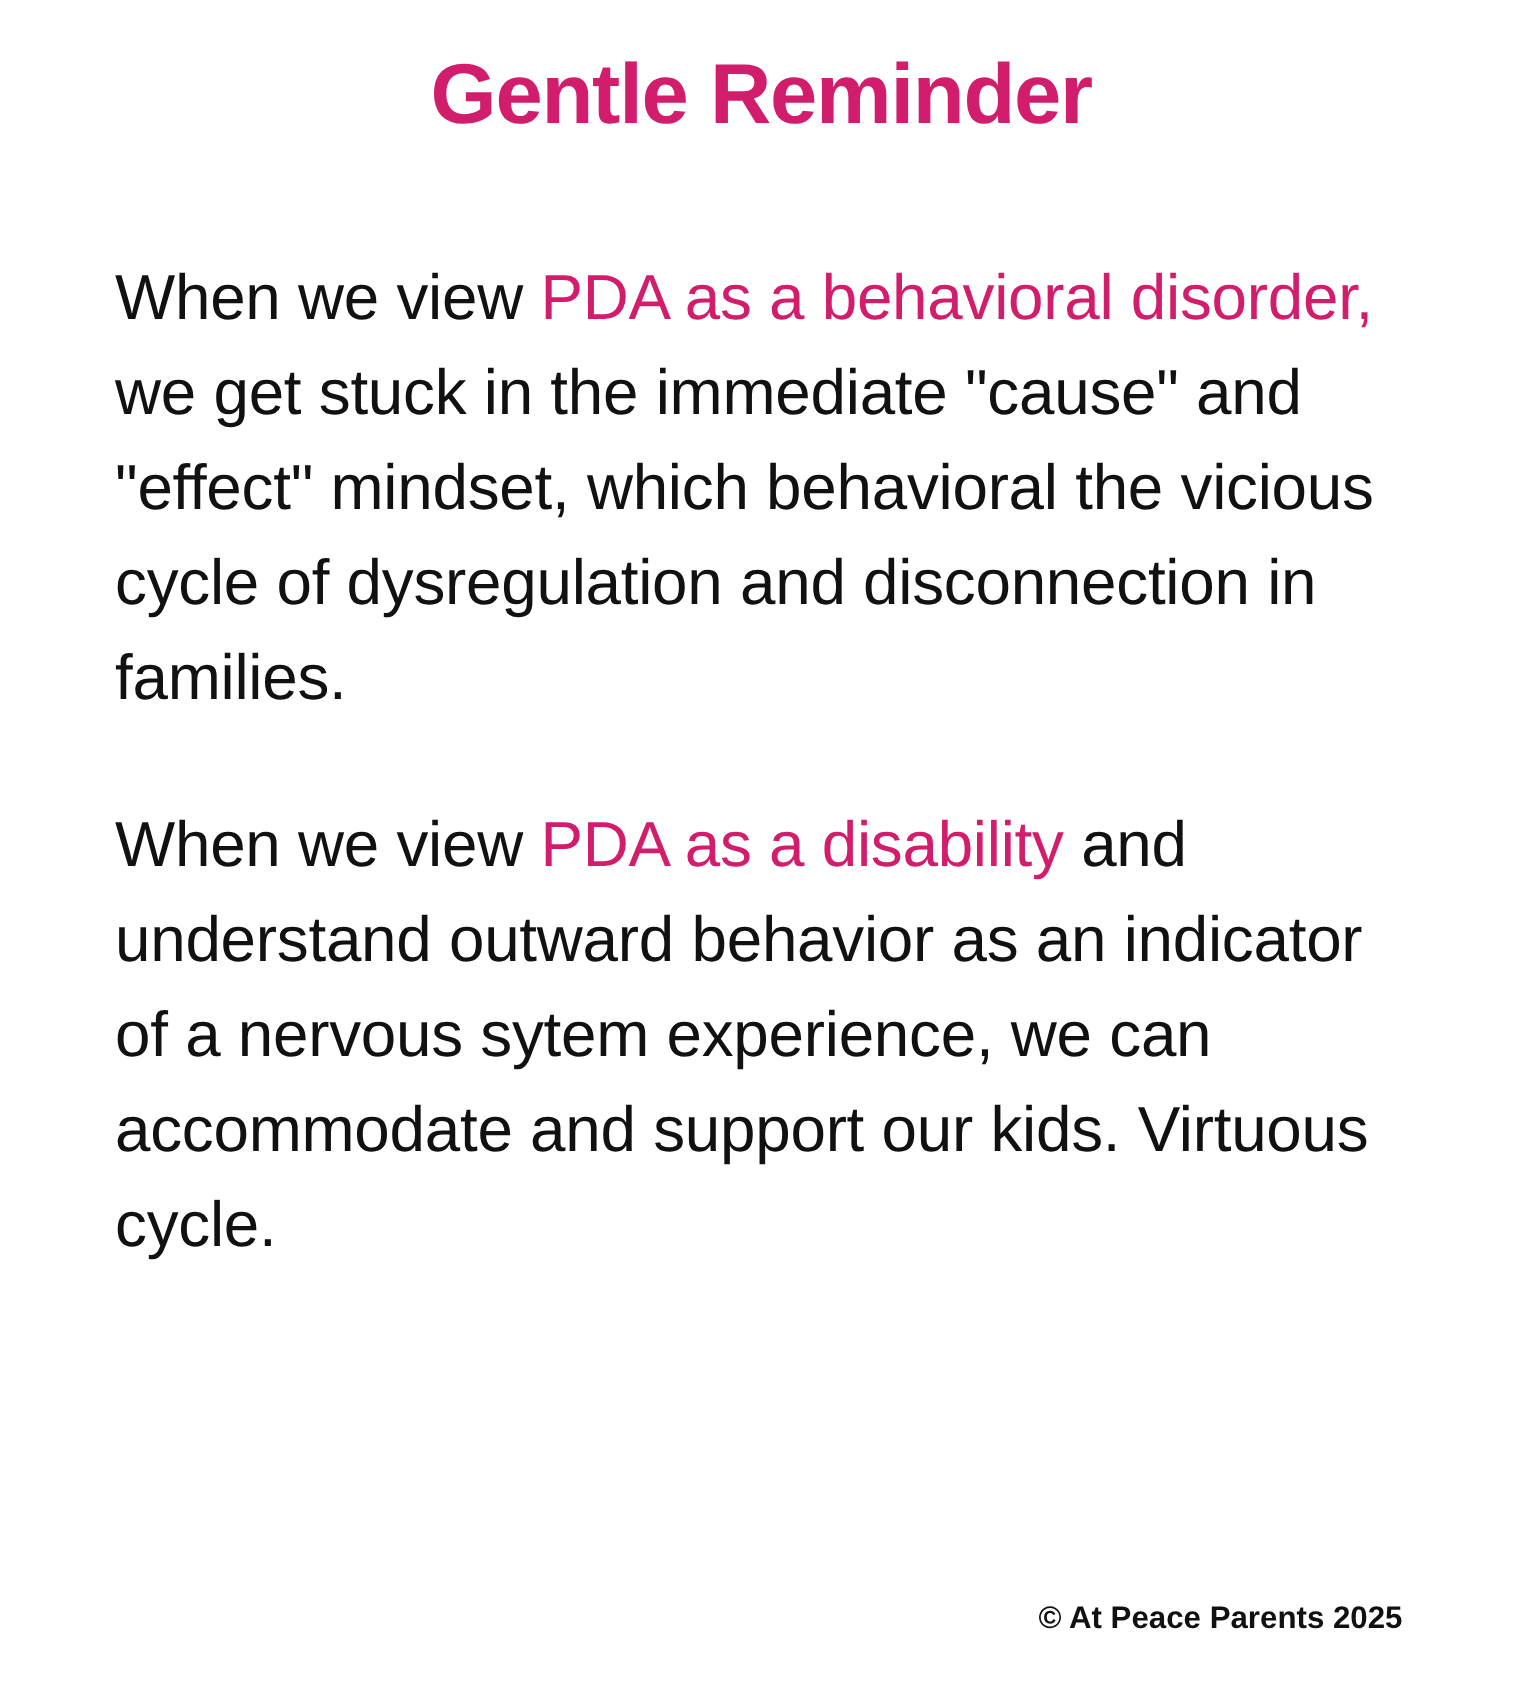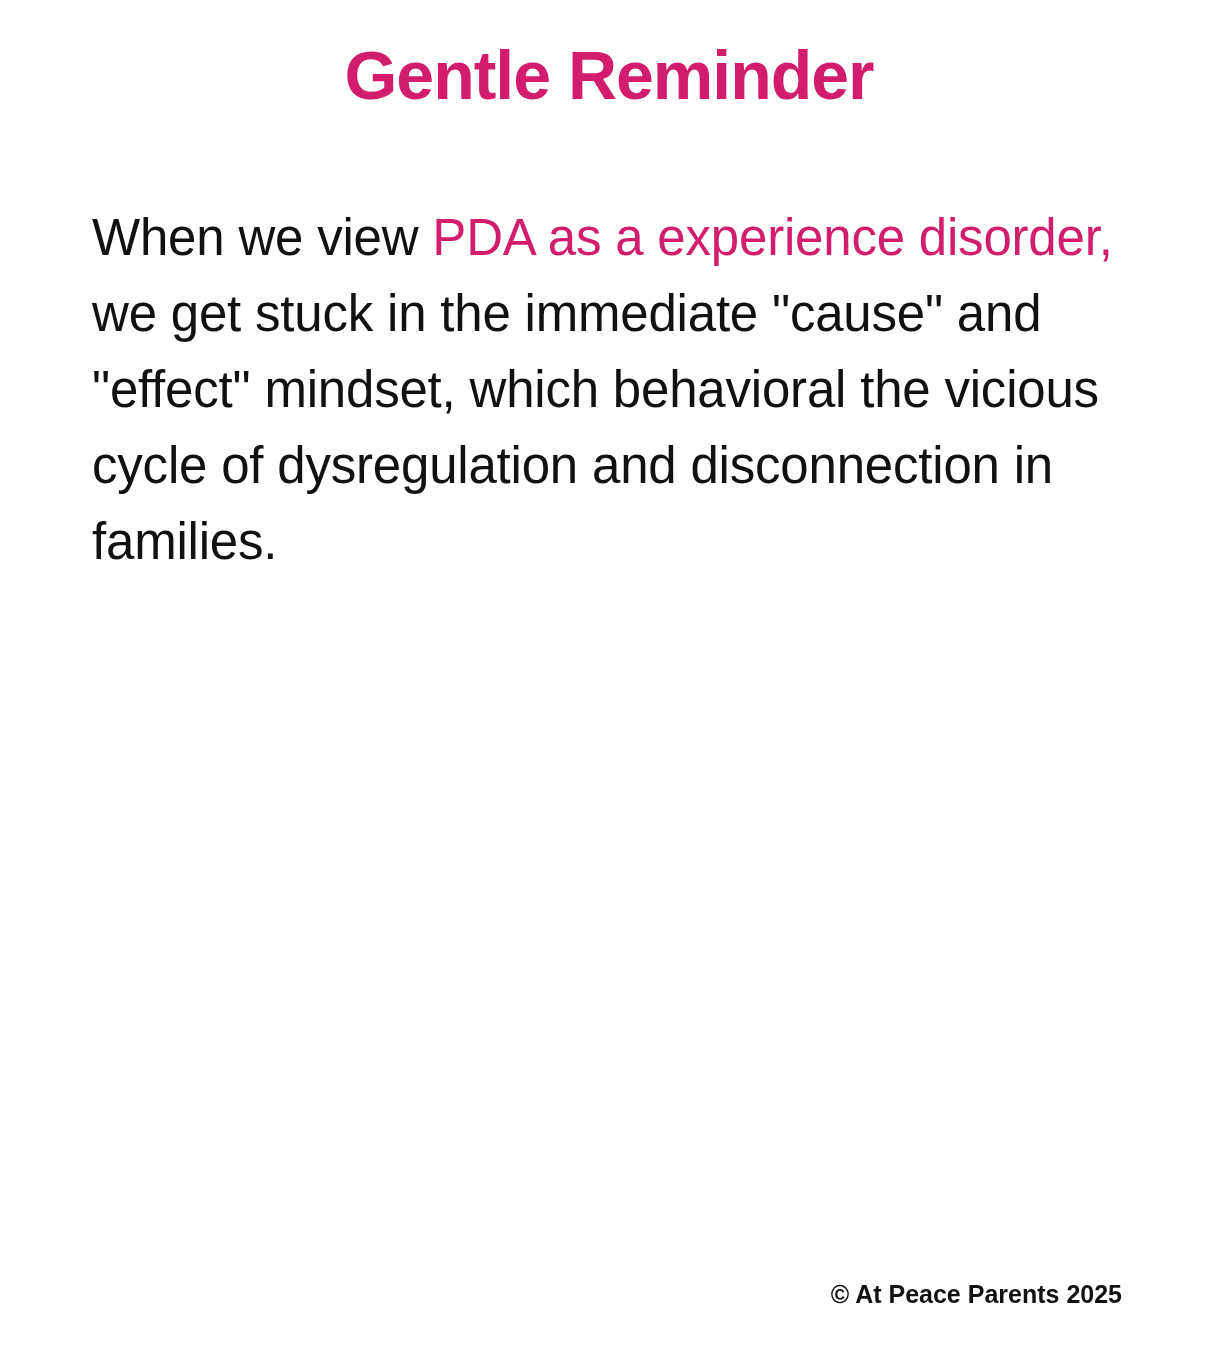--- a/index.html
+++ b/index.html
@@ -67,20 +67,21 @@
 </style>
 </head>
 <body>
 
 <div class="card">
 
   <div class="title">Gentle Reminder</div>
 
   <div class="body-block">
 
-    <p class="para"><span>When we view </span><span class="accent">PDA as a experience disorder,</span><span> we get stuck in the immediate "cause" and "effect" mindset, which behavioral the vicious cycle of dysregulation and disconnection in families.</span></p>
+    <p class="para"><span>When we view </span><span class="accent">PDA as a behavioral disorder,</span><span> we get stuck in the immediate "cause" and "effect" mindset, which behavioral the vicious cycle of dysregulation and disconnection in families.</span></p>
 
+    <p class="para"><span>When we view </span><span class="accent">PDA as a disability</span><span> and understand outward behavior as an indicator of a nervous sytem experience, we can accommodate and support our kids. Virtuous cycle.</span></p>
 
   </div>
 
   <div class="footer">© At Peace Parents 2025</div>
 
 </div>
 
 </body></html>

